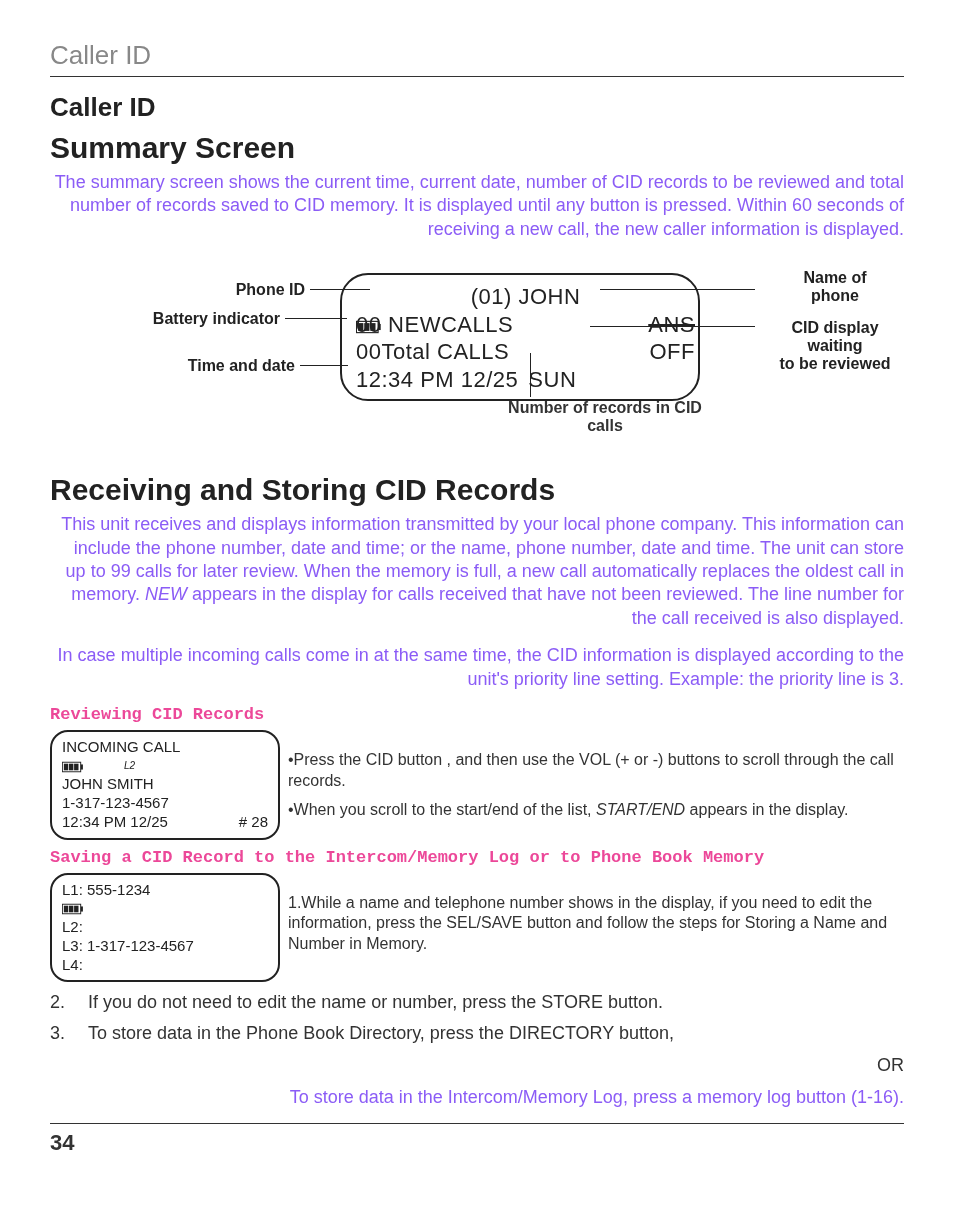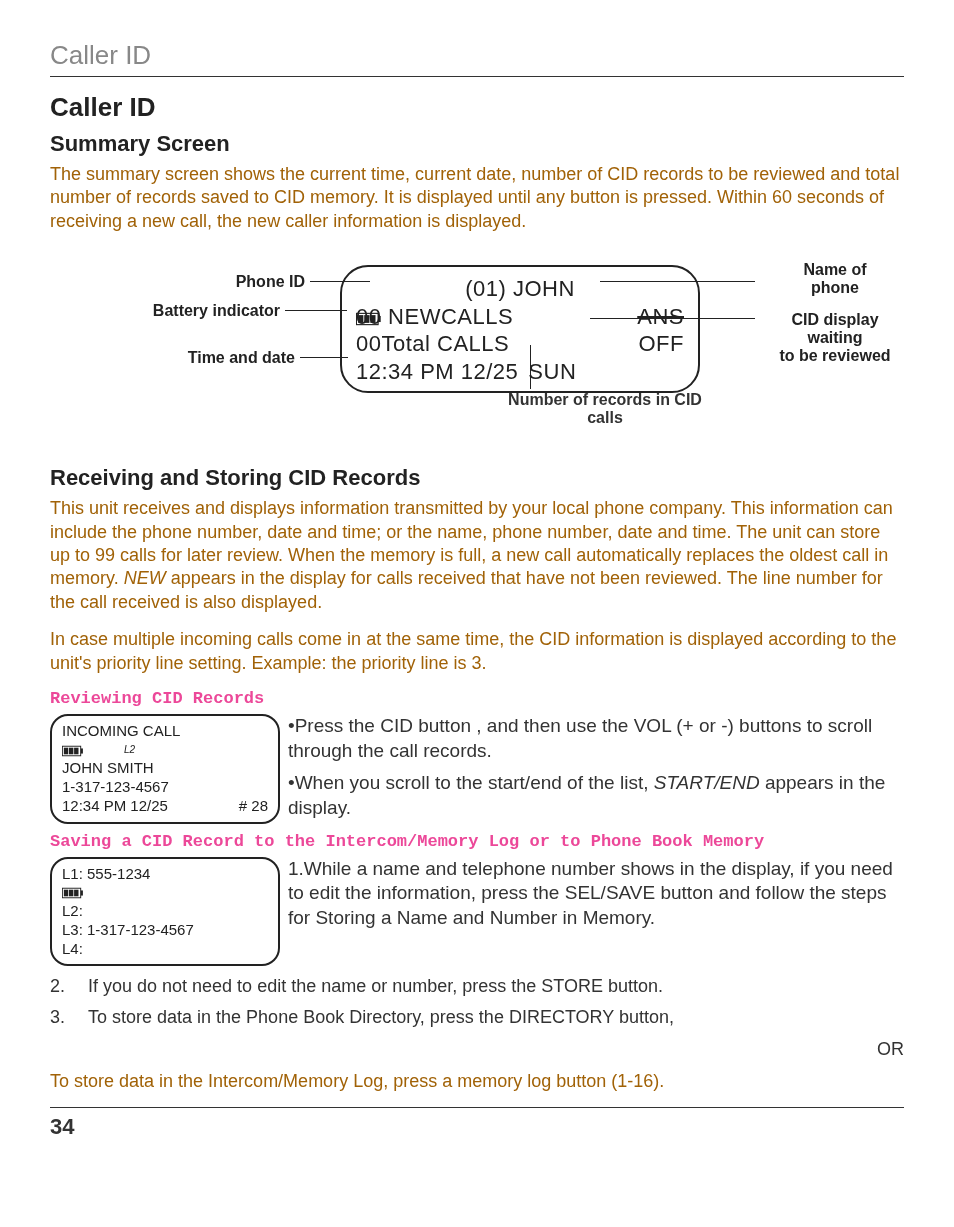--- a/index.html
+++ b/index.html
@@ -23,51 +23,52 @@
     border-top: 1.5px solid #333;
     margin-bottom: 15px;
   }
   .h1 {
     font-size: 26px;
     font-weight: bold;
     color: #222;
     margin-bottom: 8px;
   }
   .h2 {
-    font-size: 22px;
+    font-size: 30px;
     font-weight: bold;
     color: #222;
     margin-bottom: 6px;
   }
   .h3 {
     font-size: 17px;
     font-weight: bold;
     color: #ec4899;
     margin-bottom: 6px;
     font-family: Liberation Mono, monospace;
   }
   .body-text {
     font-size: 18px;
     line-height: 1.3;
-    color: #a16207;
+    color: #8b5cf6;
     margin-bottom: 14px;
+    text-align: right;
   }
   .diagram-area {
     position: relative;
     height: 200px;
     margin: 10px 0 18px 0;
   }
   .lcd-screen {
     position: absolute;
     left: 290px;
     top: 18px;
     width: 360px;
     border: 2px solid #222;
     border-radius: 28px;
-    padding: 8px 14px 6px 14px;
+    padding: 8px 3px 6px 14px;
     font-family: Arial, sans-serif;
     font-size: 22px;
     letter-spacing: 0.5px;
     color: #222;
     line-height: 1.25;
   }
   .lcd-row { display: flex; align-items: center; white-space: nowrap; }
   .lcd-row-1 { justify-content: center; position: relative; }
   .batt-icon {
     position: absolute;
@@ -116,23 +117,24 @@
     padding: 6px 10px;
     font-family: Arial, sans-serif;
     font-size: 15px;
     line-height: 1.25;
     color: #222;
   }
   .mini-batt svg { width: 22px; height: 12px; vertical-align: middle; }
   .l2-sub { font-size: 10px; font-style: italic; margin-left: 40px; }
   .col-text {
     flex: 1;
-    font-size: 19px;
+    font-size: 16px;
     line-height: 1.3;
     color: #333;
+    margin-top: 20px;
   }
   .num-list {
     font-size: 18px;
     line-height: 1.35;
     margin-left: 0;
     margin-bottom: 10px;
   }
   .num-list > div { display: flex; gap: 14px; margin-bottom: 6px; }
   .num-list .n { flex: 0 0 24px; }
   .or-indent { margin-left: 170px; font-size: 18px; margin-bottom: 10px; text-align: right; }

